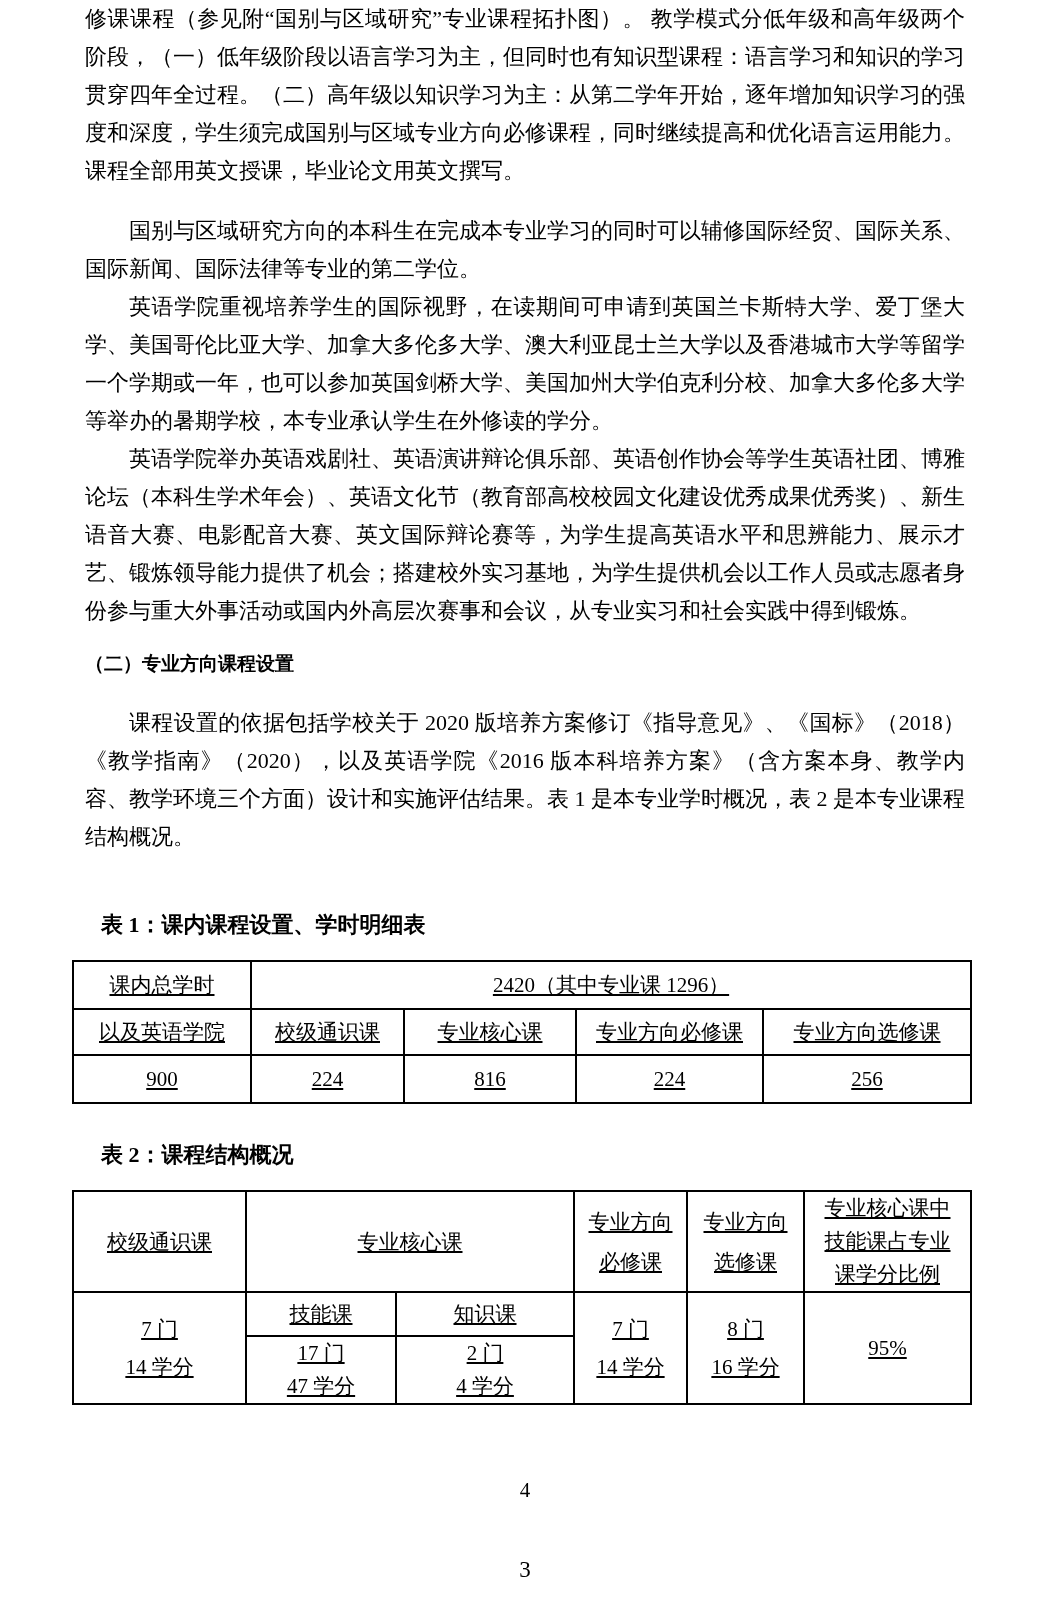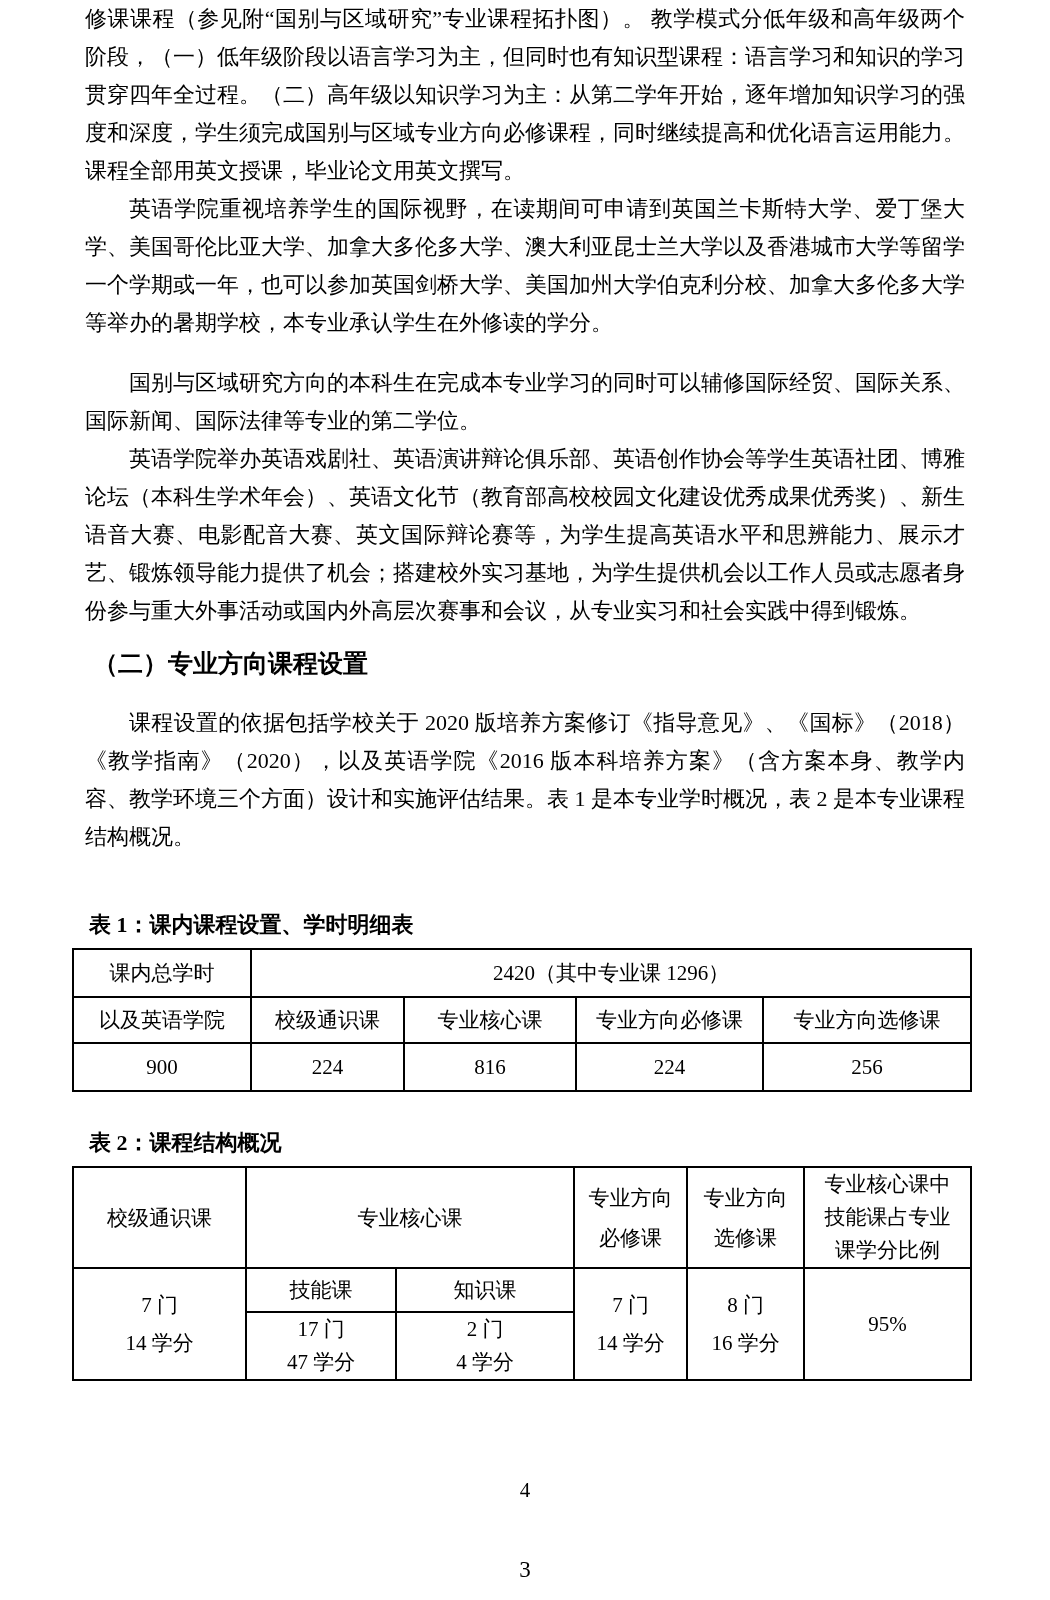--- a/index.html
+++ b/index.html
@@ -17,41 +17,42 @@
     text-align: justify; margin: 0;
   }
   .indent { text-indent: 2em; }
   .p-intro { }
   .h-sec4 {
     font-size: 22px; font-weight: bold;
     line-height: 38px; margin: 30px 0 0 0;
   }
   .p-after-head { margin-top: 22px; }
   .h-sec2 {
-    font-size: 25px; font-weight: bold;
-    line-height: 44px; margin: 12px 0 0 8px;
+    font-size: 19px; font-weight: bold;
+    line-height: 44px; margin: 12px 0 0 0;
   }
   .p-sec2 { margin-top: 18px; }
 
   .tbl-caption {
-    font-size: 22px; font-weight: bold; line-height: 38px; margin: 4px;
+    font-size: 22px; font-weight: bold; line-height: 38px; margin: 16px;
   }
   .cap1 { margin-top: 50px; }
   .cap2 { margin-top: 32px; }
 
   table {
     border-collapse: collapse; table-layout: fixed;
     width: 898px; margin-left: -13px;
   }
   td {
     border: 2px solid #000000;
     text-align: center; vertical-align: middle;
     font-size: 21px; padding: 0 4px;
     white-space: pre-line;
     overflow: hidden;
+    text-decoration: underline;
   }
   .t1-r1 { height: 48px; }
   .t1-r2 { height: 46px; }
   .t1-r3 { height: 48px; }
 
   .t2-head { height: 98px; }
   .t2-rowA { height: 44px; }
   .t2-rowB { height: 66px; }
   .lh40 { line-height: 40px; }
   .lh38 { line-height: 38px; }
@@ -65,22 +66,22 @@
   .pg-outer { top: 1558px; font-size: 23px; }
 </style>
 </head>
 <body>
 
 <div class="page">
 
   <p class="body-text p-intro">修课课程（参见附“国别与区域研究”专业课程拓扑图）。 教学模式分低年级和高年级两个阶段，（一）低年级阶段以语言学习为主，但同时也有知识型课程：语言学习和知识的学习贯穿四年全过程。（二）高年级以知识学习为主：从第二学年开始，逐年增加知识学习的强度和深度，学生须完成国别与区域专业方向必修课程，同时继续提高和优化语言运用能力。课程全部用英文授课，毕业论文用英文撰写。</p>
 
 
+  <p class="body-text indent p-after-head">国别与区域研究方向的本科生在完成本专业学习的同时可以辅修国际经贸、国际关系、国际新闻、国际法律等专业的第二学位。</p>
   <p class="body-text indent">英语学院重视培养学生的国际视野，在读期间可申请到英国兰卡斯特大学、爱丁堡大学、美国哥伦比亚大学、加拿大多伦多大学、澳大利亚昆士兰大学以及香港城市大学等留学一个学期或一年，也可以参加英国剑桥大学、美国加州大学伯克利分校、加拿大多伦多大学等举办的暑期学校，本专业承认学生在外修读的学分。</p>
-  <p class="body-text indent p-after-head">国别与区域研究方向的本科生在完成本专业学习的同时可以辅修国际经贸、国际关系、国际新闻、国际法律等专业的第二学位。</p>
   <p class="body-text indent">英语学院举办英语戏剧社、英语演讲辩论俱乐部、英语创作协会等学生英语社团、博雅论坛（本科生学术年会）、英语文化节（教育部高校校园文化建设优秀成果优秀奖）、新生语音大赛、电影配音大赛、英文国际辩论赛等，为学生提高英语水平和思辨能力、展示才艺、锻炼领导能力提供了机会；搭建校外实习基地，为学生提供机会以工作人员或志愿者身份参与重大外事活动或国内外高层次赛事和会议，从专业实习和社会实践中得到锻炼。</p>
 
   <p class="h-sec2">（二）专业方向课程设置</p>
 
   <p class="body-text indent p-sec2">课程设置的依据包括学校关于 2020 版培养方案修订《指导意见》、《国标》（2018）《教学指南》（2020），以及英语学院《2016 版本科培养方案》（含方案本身、教学内容、教学环境三个方面）设计和实施评估结果。表 1 是本专业学时概况，表 2 是本专业课程结构概况。</p>
 
   <p class="tbl-caption cap1">表 1：课内课程设置、学时明细表</p>
 
   <table>
     <colgroup>

